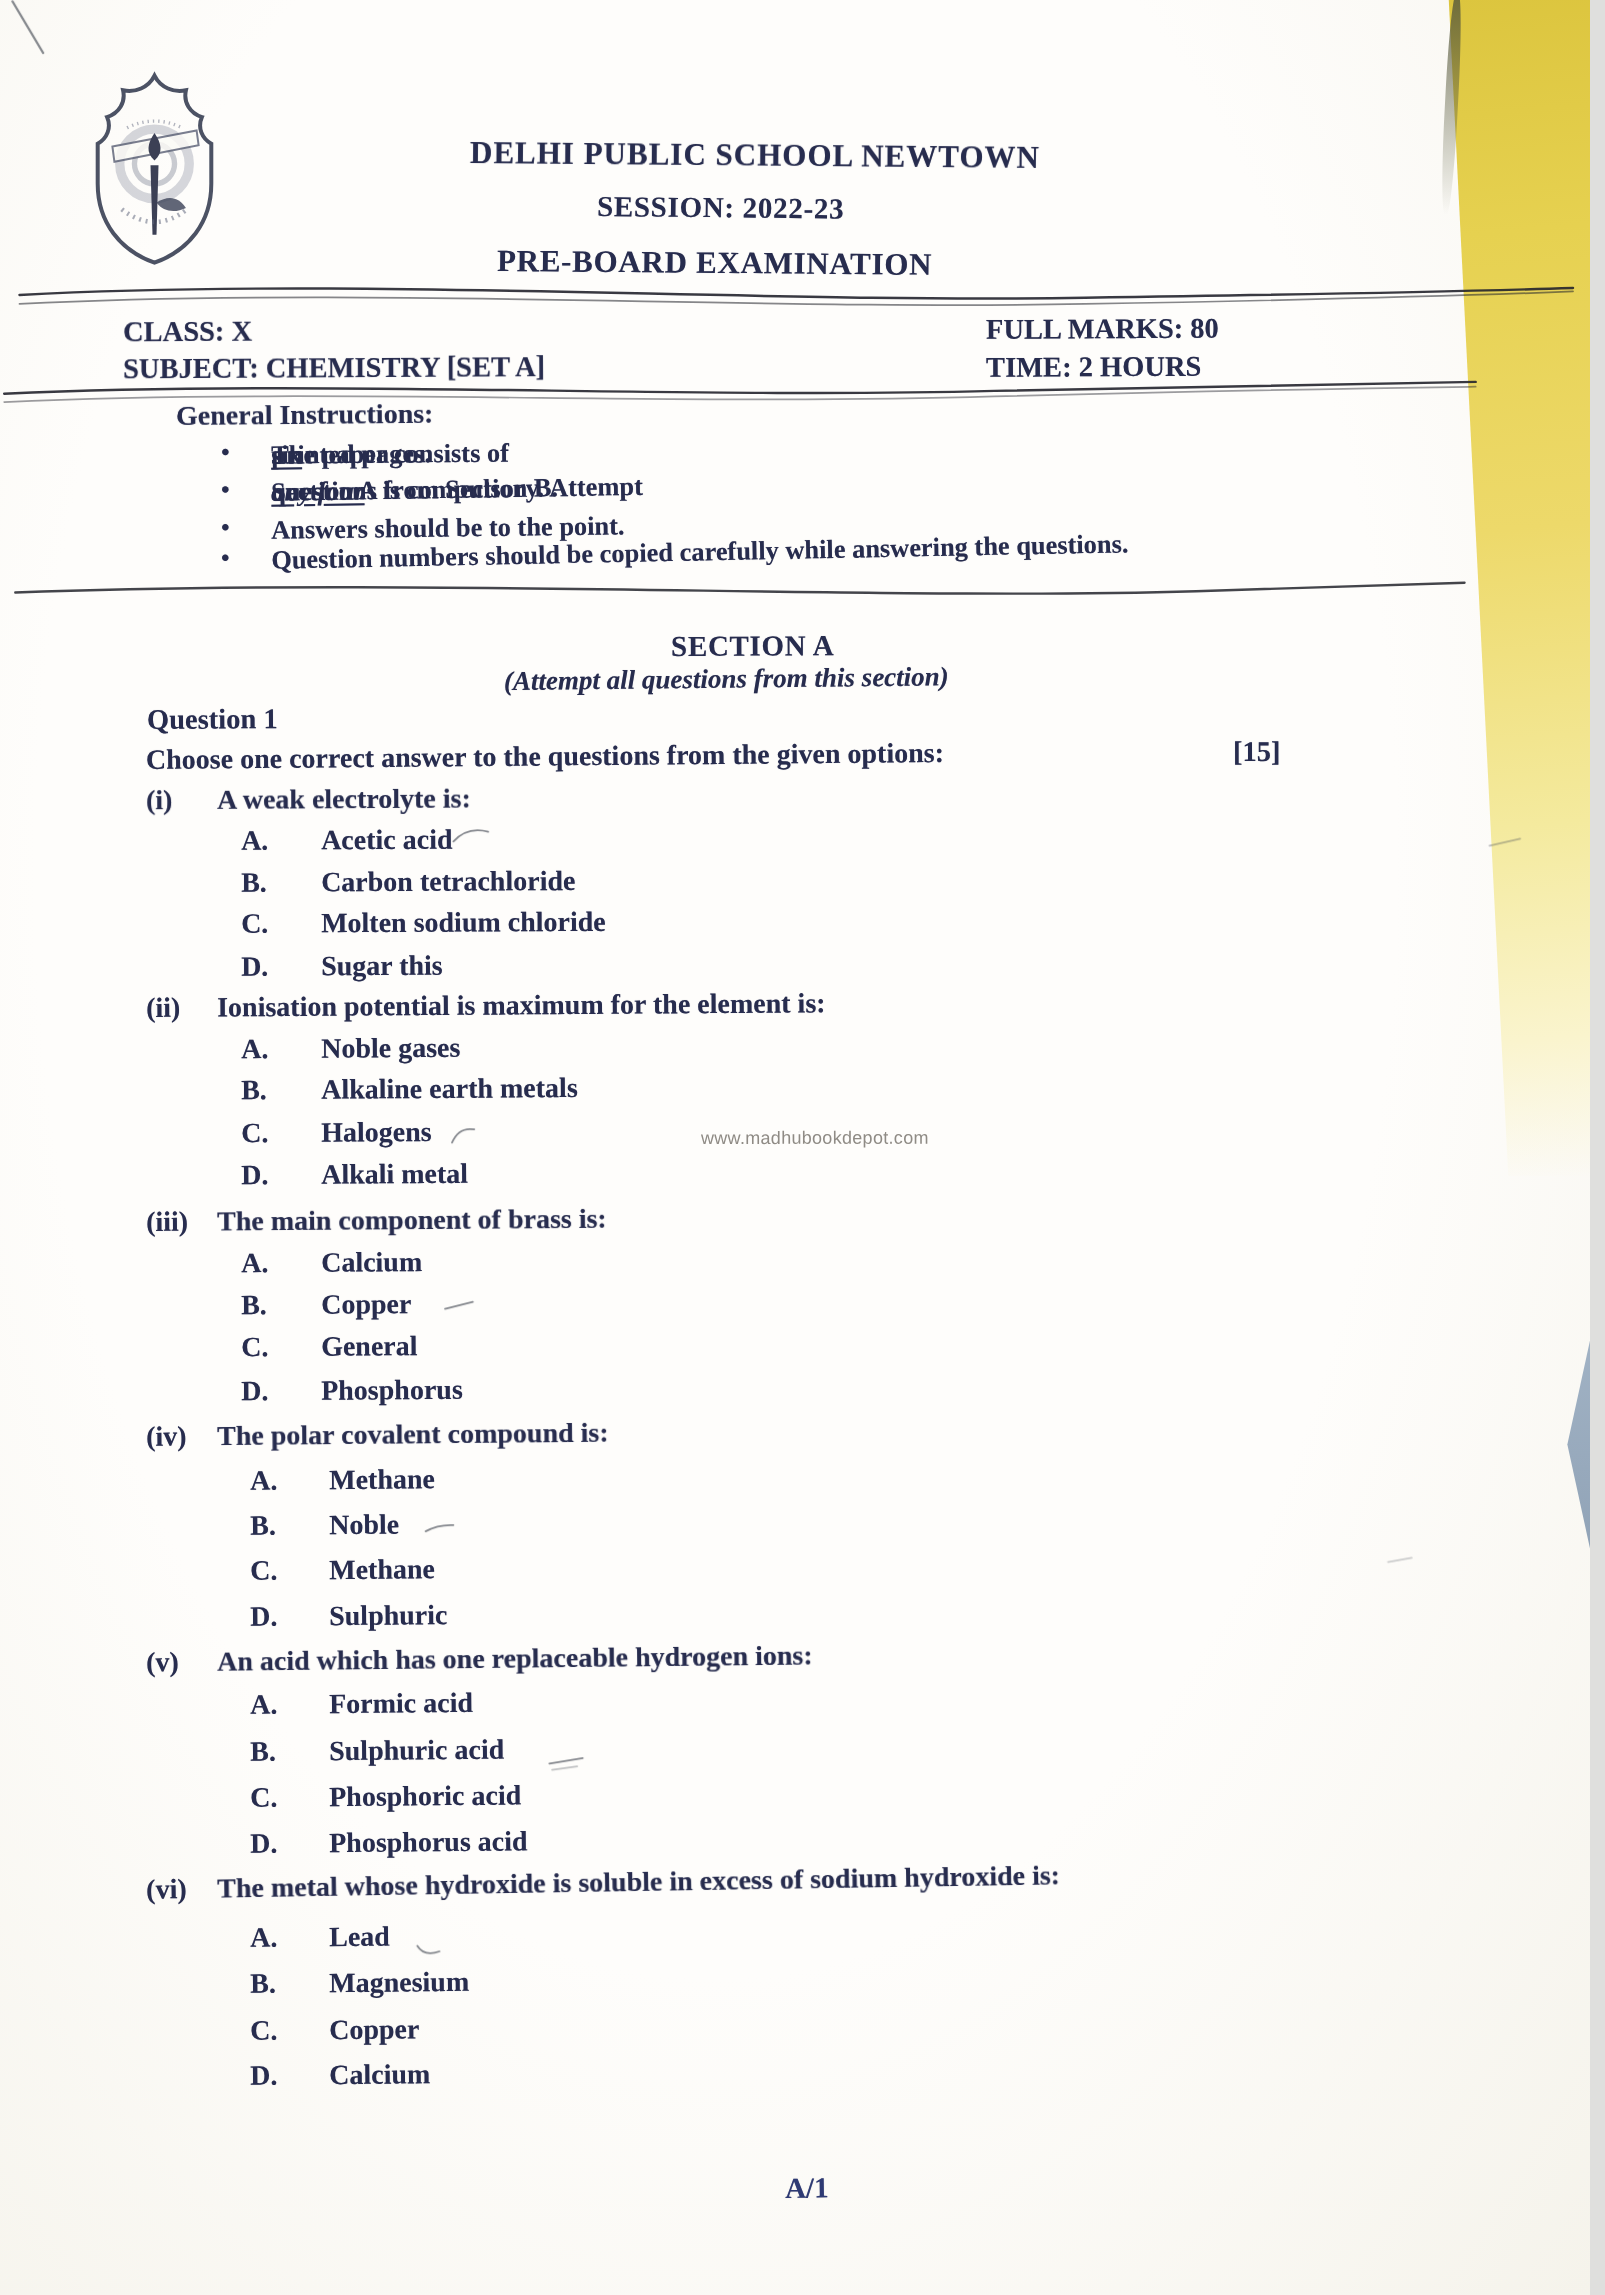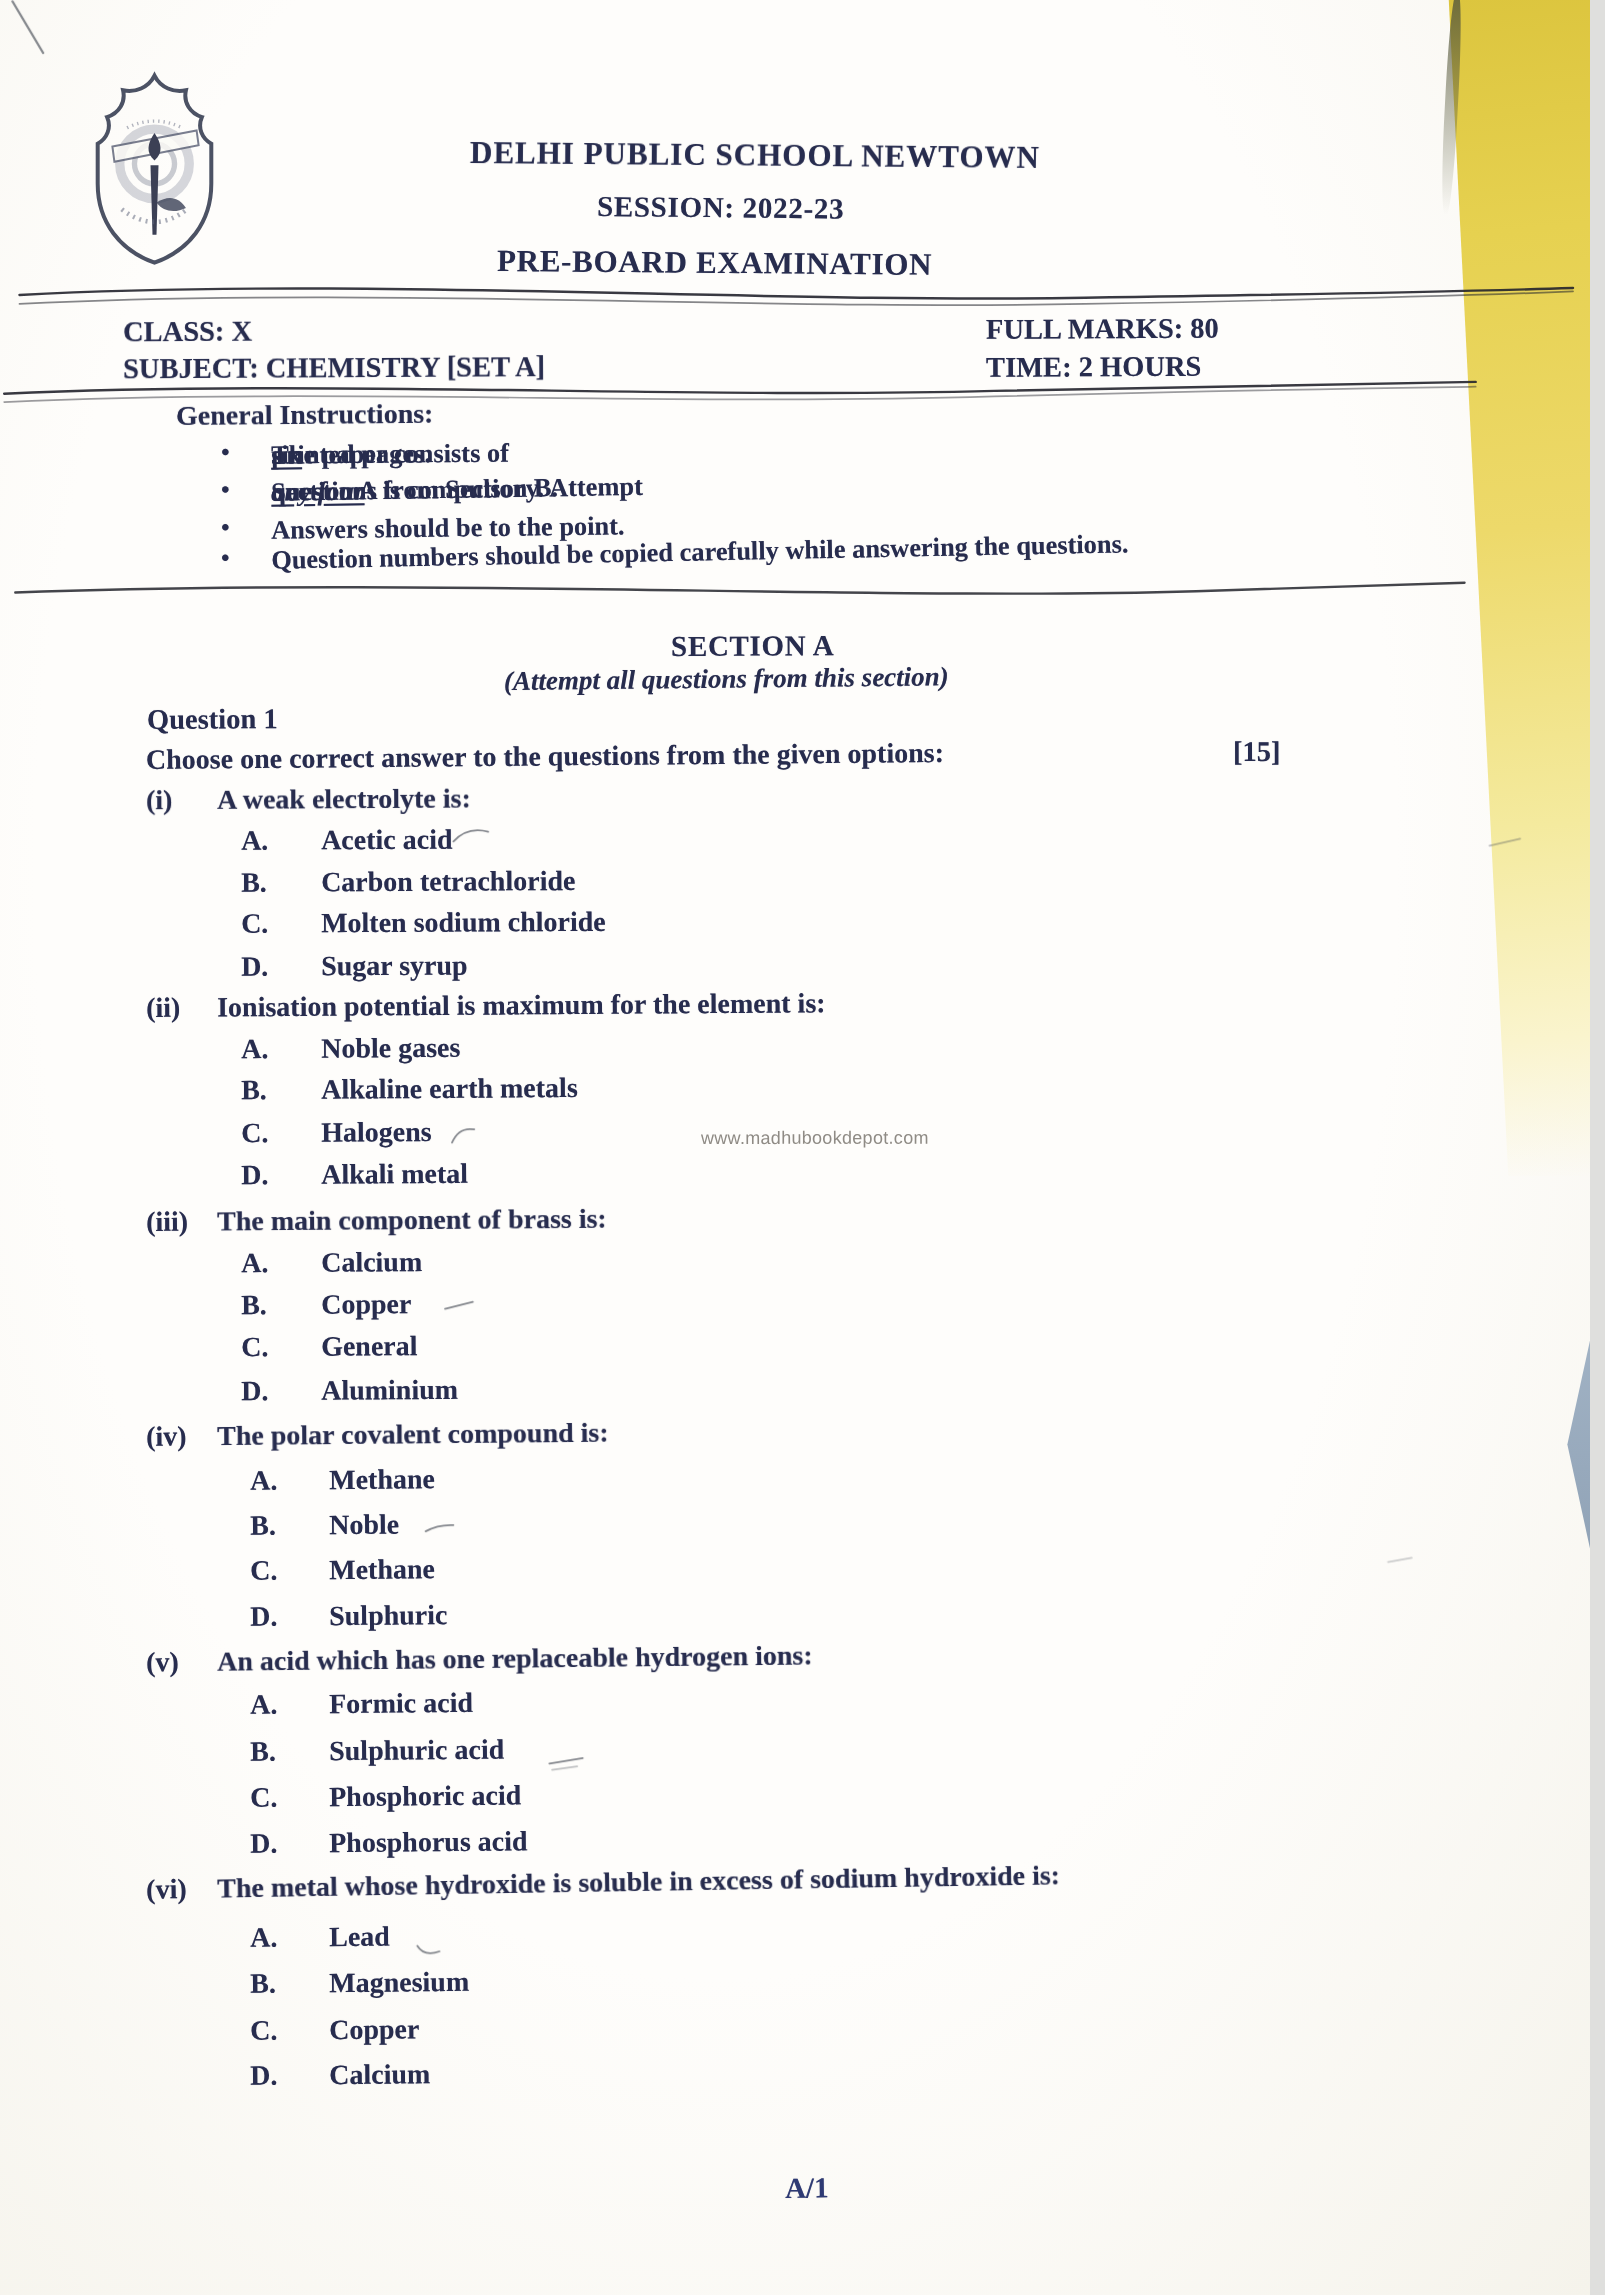--- a/index.html
+++ b/index.html
@@ -165,21 +165,21 @@
   <div class="line opt ga rn3" style="top:868px">
       <span class="olet">B.</span>
       <span class="otext">Carbon tetrachloride</span>
     </div>
   <div class="line opt ga rn3" style="top:909px">
       <span class="olet">C.</span>
       <span class="otext">Molten sodium chloride</span>
     </div>
   <div class="line opt ga rn3" style="top:952px">
       <span class="olet">D.</span>
-      <span class="otext">Sugar syrup</span>
+      <span class="otext">Sugar this</span>
     </div>
 
   <div class="line qhead rn4" style="top:993px">
     <span class="qnum">(ii)</span>
     <span class="qtext">Ionisation potential is maximum for the element is:</span>
   </div>
   <div class="line opt ga rn4" style="top:1035px">
       <span class="olet">A.</span>
       <span class="otext">Noble gases</span>
     </div>
@@ -207,21 +207,21 @@
   <div class="line opt ga rn4" style="top:1291px">
       <span class="olet">B.</span>
       <span class="otext">Copper</span>
     </div>
   <div class="line opt ga rn4" style="top:1333px">
       <span class="olet">C.</span>
       <span class="otext">General</span>
     </div>
   <div class="line opt ga rn4" style="top:1377px">
       <span class="olet">D.</span>
-      <span class="otext">Aluminium</span>
+      <span class="otext">Phosphorus</span>
     </div>
 
   <div class="line qhead rn5" style="top:1422px">
     <span class="qnum">(iv)</span>
     <span class="qtext">The polar covalent compound is:</span>
   </div>
   <div class="line opt gb rn5" style="top:1467px">
       <span class="olet">A.</span>
       <span class="otext">Methane</span>
     </div>

